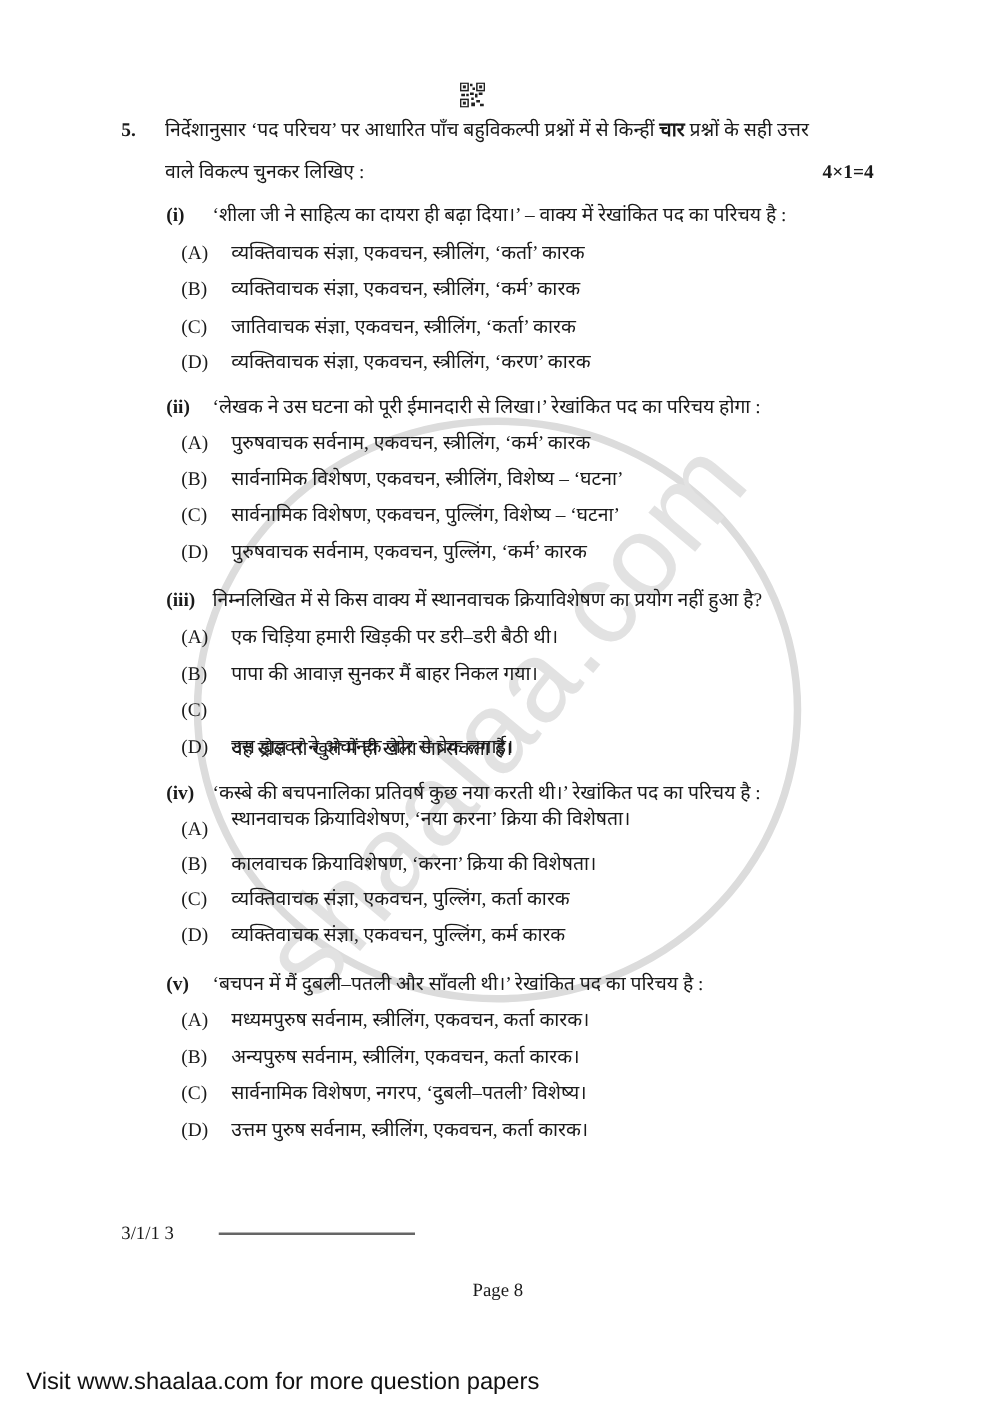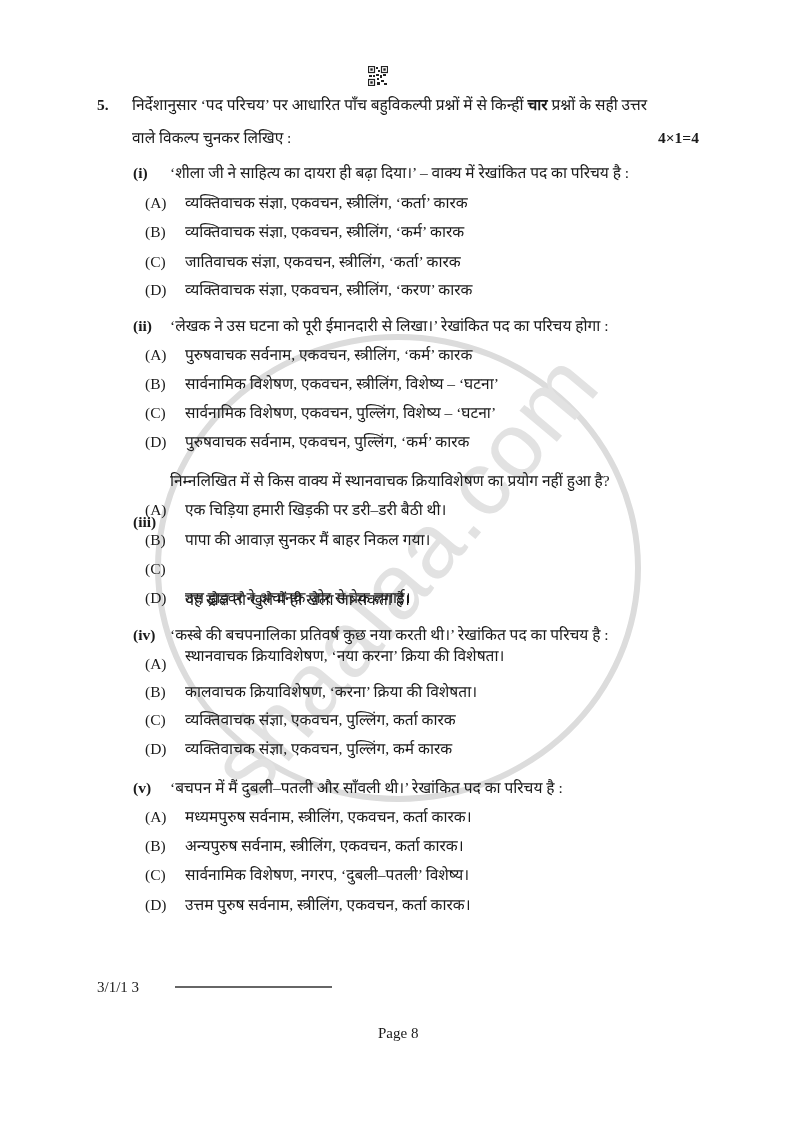--- a/index.html
+++ b/index.html
@@ -107,21 +107,21 @@
     <div class="opt-text" style="top:345px;">पुरुषवाचक सर्वनाम, एकवचन, स्त्रीलिंग, ‘कर्म’ कारक</div>
     <div class="opt-letter" style="top:374px;">(B)</div>
     <div class="opt-text" style="top:374px;">सार्वनामिक विशेषण, एकवचन, स्त्रीलिंग, विशेष्य – ‘घटना’</div>
     <div class="opt-letter" style="top:403px;">(C)</div>
     <div class="opt-text" style="top:403px;">सार्वनामिक विशेषण, एकवचन, पुल्लिंग, विशेष्य – ‘घटना’</div>
     <div class="opt-letter" style="top:432px;">(D)</div>
     <div class="opt-text" style="top:432px;">पुरुषवाचक सर्वनाम, एकवचन, पुल्लिंग, ‘कर्म’ कारक</div>
   </div>
 
   <div>
-    <div class="sub-num" style="top:471px;margin-top:41px;">(iii)</div>
+    <div class="sub-num" style="top:471px;">(iii)</div>
     <div class="sub-text" style="top:471px;">निम्नलिखित में से किस वाक्य में स्थानवाचक क्रियाविशेषण का प्रयोग नहीं हुआ है?</div>
     <div class="opt-letter" style="top:500px;">(A)</div>
     <div class="opt-text" style="top:500px;">एक चिड़िया हमारी खिड़की पर डरी–डरी बैठी थी।</div>
     <div class="opt-letter" style="top:530px;">(B)</div>
     <div class="opt-text" style="top:530px;">पापा की आवाज़ सुनकर मैं बाहर निकल गया।</div>
     <div class="opt-letter" style="top:559px;">(C)</div>
     <div class="opt-text" style="top:590px;">यह खेल तो खुले में ही खेला जा सकता है।</div>
     <div class="opt-letter" style="top:588px;">(D)</div>
     <div class="opt-text" style="top:588px;">उस ड्राइवर ने अचानक ज़ोर से ब्रेक लगाई।</div>
   </div>
@@ -149,13 +149,14 @@
     <div class="opt-letter" style="top:865px;">(C)</div>
     <div class="opt-text" style="top:865px;">सार्वनामिक विशेषण, नगरप, ‘दुबली–पतली’ विशेष्य।</div>
     <div class="opt-letter" style="top:895px;">(D)</div>
     <div class="opt-text" style="top:895px;">उत्तम पुरुष सर्वनाम, स्त्रीलिंग, एकवचन, कर्ता कारक।</div>
   </div>
 
   <div class="footer-code">3/1/1 3</div>
   <div class="footer-rule"></div>
   <div class="footer-page">Page 8</div>
 
+  <div class="visit">Visit www.shaalaa.com for more question papers</div>
 </div>
 
 </body></html>

